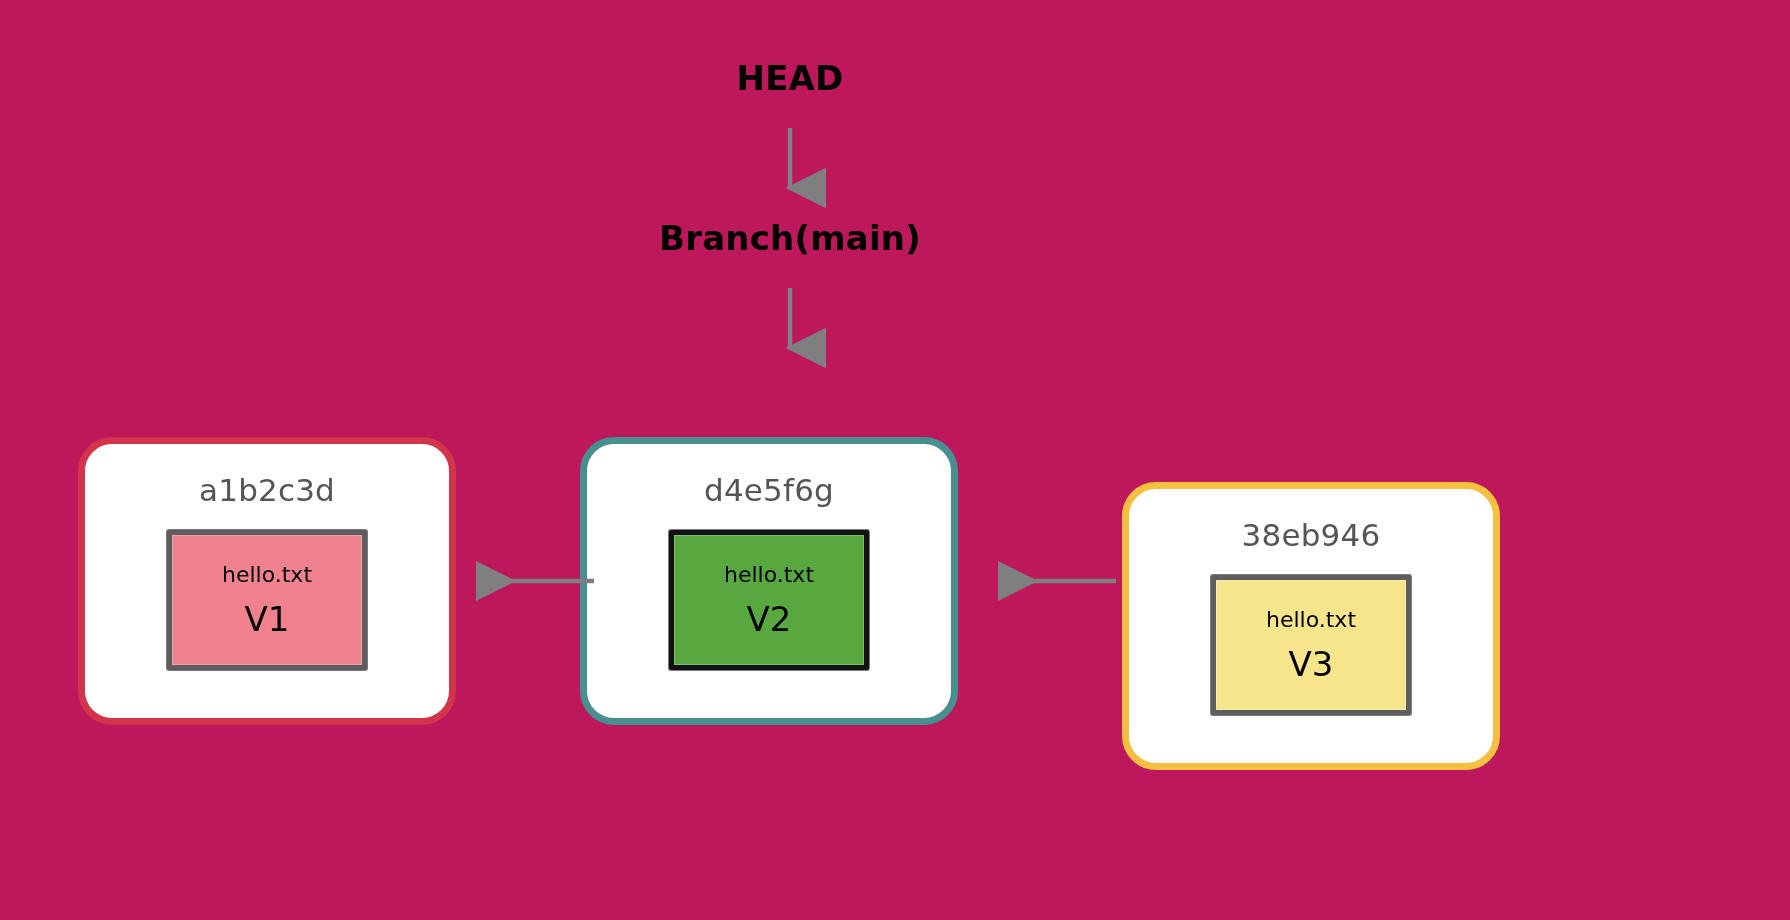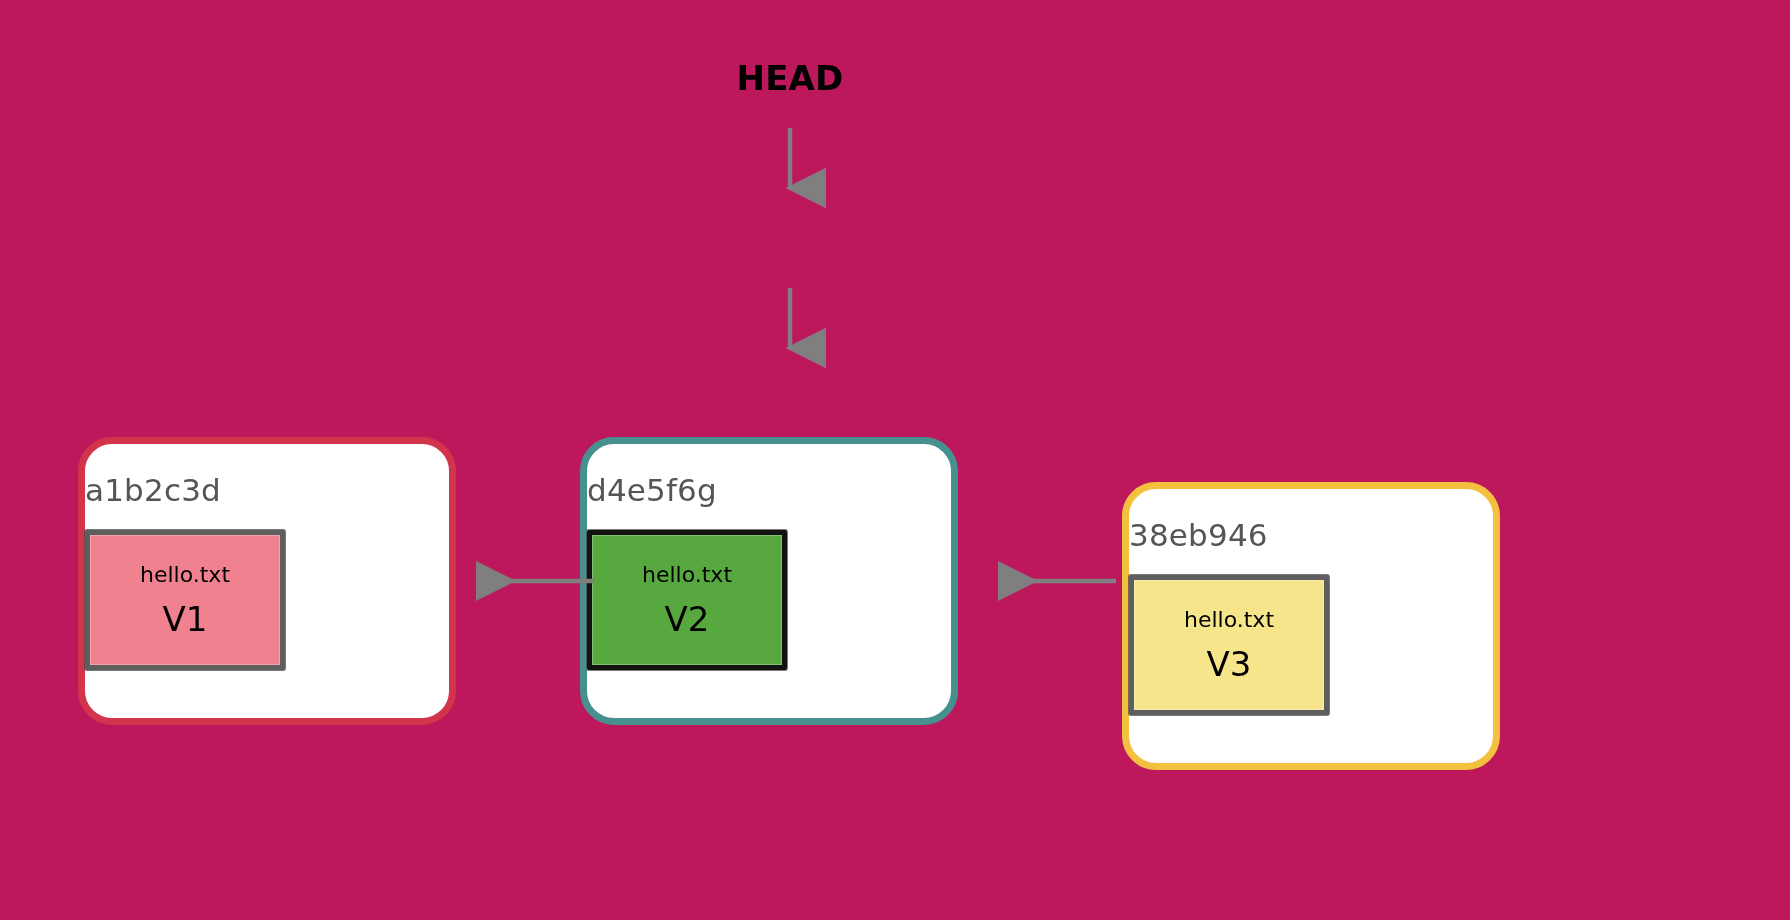--- a/index.html
+++ b/index.html
@@ -56,20 +56,21 @@
     top: 437px;
     width: 378px;
     height: 288px;
     box-sizing: border-box;
     border-style: solid;
     border-width: 7px;
     border-radius: 34px;
     background: #ffffff;
     display: flex;
     flex-direction: column;
+    align-items: center;
   }
   #commit-0 { left: 78px;   border-color: #d1344b; }
   #commit-1 { left: 580px;  border-color: #46908f; }
   #commit-2 { left: 1122px; border-color: #f4c03f; margin-top: 45px; }
 
   .commit-hash {
     margin-top: 28px;
     font-size: 31px;
     color: #555555;
     letter-spacing: 0.2px;
@@ -128,20 +129,21 @@
   #edge-1-to-0 { left: 470px; width: 128px; }
   #edge-2-to-1 { left: 992px; width: 128px; }
 </style>
 </head>
 <body>
 
 <div id="canvas">
 
   <div class="ptr-label" id="head-label">HEAD</div>
 
+  <div class="ptr-label" id="branch-label">Branch(main)</div>
 
   <svg class="vsvg" viewBox="0 0 1790 920">
     <defs>
       <marker id="arrowhead-down" markerWidth="9" markerHeight="9" refX="4.5" refY="8" orient="auto" markerUnits="strokeWidth">
         <polygon points="0,0 9,0 4.5,9" fill="#7f7f7f"></polygon>
       </marker>
       <marker id="arrowhead-left" markerWidth="9" markerHeight="9" refX="8" refY="4.5" orient="auto" markerUnits="strokeWidth">
         <polygon points="9,0 9,9 0,4.5" fill="#7f7f7f"></polygon>
       </marker>
     </defs>

